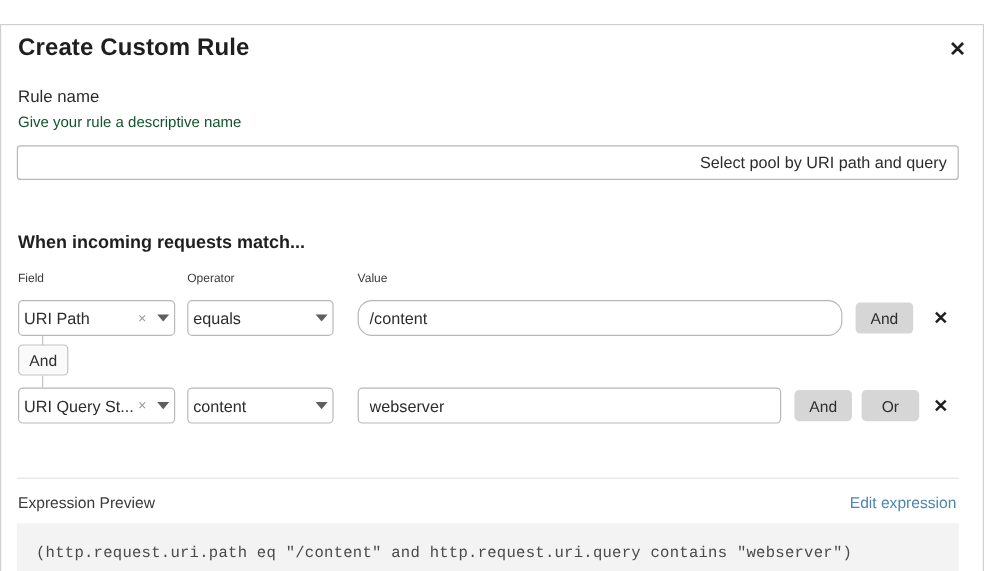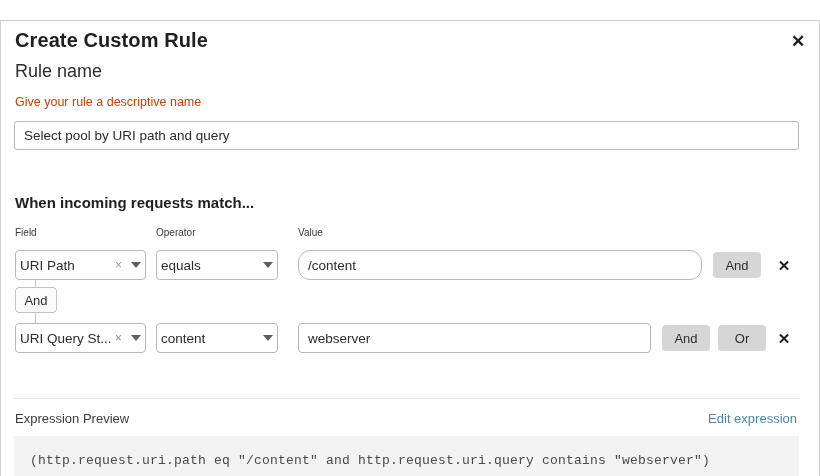--- a/index.html
+++ b/index.html
@@ -37,42 +37,43 @@
     position: absolute;
     left: 14px; top: 8px;
     font-size: 20px;
     font-weight: 700;
     color: #1f1f1f;
     letter-spacing: 0.1px;
   }
 
   .rule-name-label {
     position: absolute;
-    left: 14px; top: 40px;
-    font-size: 18px;
+    left: 14px; top: 51px;
+    font-size: 14px;
     color: #2c2c2c;
   }
   .rule-name-hint {
     position: absolute;
     left: 14px; top: 74px;
     font-size: 12.5px;
-    color: #c2410c;
+    color: #14532d;
   }
   .rule-name-input {
     position: absolute;
     left: 13px; top: 100px;
     width: 785px; height: 29px;
     border: 1px solid #b8b8b8;
     border-radius: 3px;
     background: #fff;
     font-family: "Liberation Sans", sans-serif;
     font-size: 13.5px;
     color: #2c2c2c;
     padding: 0 9px;
     outline: none;
+    text-align: right;
   }
 
   .section-title {
     position: absolute;
     left: 14px; top: 173px;
     font-size: 15px;
     font-weight: 700;
     color: #1f1f1f;
   }
 

